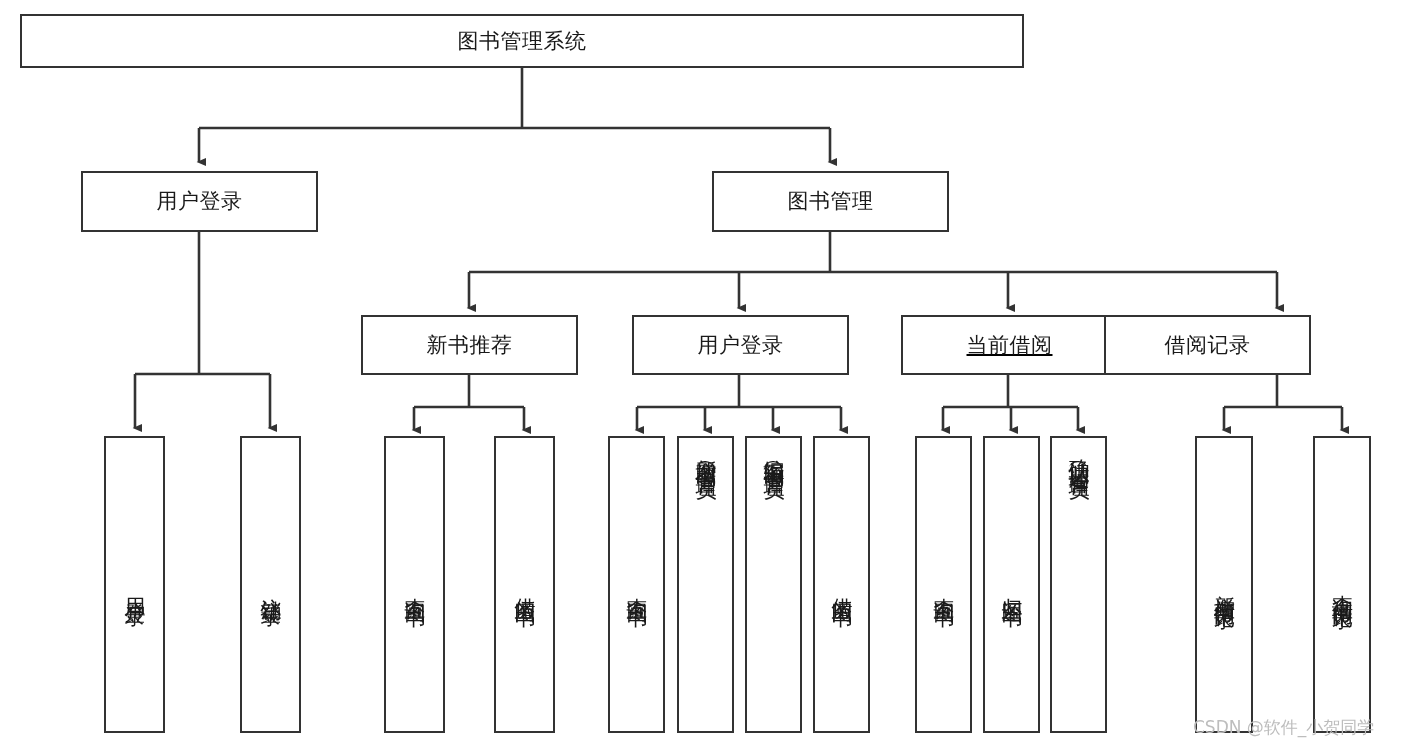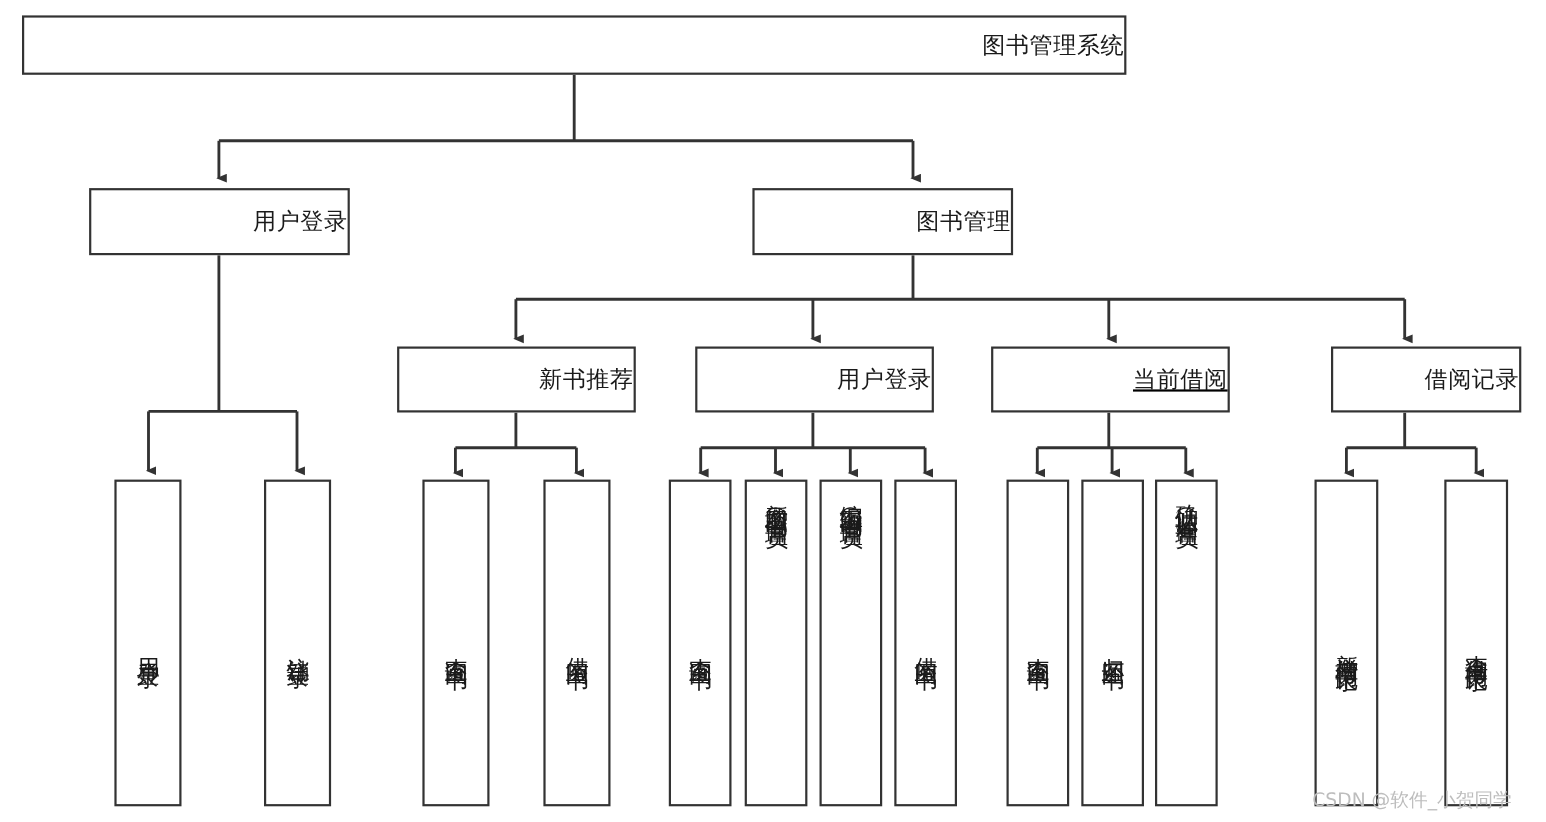--- a/index.html
+++ b/index.html
@@ -25,21 +25,21 @@
     width: 1405px;
     height: 747px;
   }
   .node-box {
     position: absolute;
     box-sizing: border-box;
     background: #ffffff;
     border: 2.5px solid #333333;
     display: flex;
     align-items: center;
-    justify-content: flex-end;
+    justify-content: center;
     text-align: center;
   }
   .node-label {
     color: #1a1a1a;
     letter-spacing: 0.5px;
     line-height: 1.18;
   }
   .node-box.horizontal .node-label {
     font-size: 21px;
     writing-mode: horizontal-tb;
@@ -125,34 +125,34 @@
     </g>
   </svg>
 
   <div class="node-box horizontal" style="left:20px; top:14px; width:1004px; height:54px;">
     <span class="node-label">图书管理系统</span>
   </div>
 
   <div class="node-box horizontal" style="left:81px; top:171px; width:237px; height:61px;">
     <span class="node-label">用户登录</span>
   </div>
-  <div class="node-box horizontal" style="left:684px; top:171px; width:237px; height:61px;">
+  <div class="node-box horizontal" style="left:712px; top:171px; width:237px; height:61px;">
     <span class="node-label">图书管理</span>
   </div>
 
   <div class="node-box horizontal" style="left:361px; top:315px; width:217px; height:60px;">
     <span class="node-label">新书推荐</span>
   </div>
   <div class="node-box horizontal" style="left:632px; top:315px; width:217px; height:60px;">
     <span class="node-label">用户登录</span>
   </div>
   <div class="node-box horizontal" style="left:901px; top:315px; width:217px; height:60px;text-decoration:underline;">
     <span class="node-label">当前借阅</span>
   </div>
-  <div class="node-box horizontal" style="left:1210px; top:315px; width:173px; height:60px;">
+  <div class="node-box horizontal" style="left:1104px; top:315px; width:207px; height:60px;">
     <span class="node-label">借阅记录</span>
   </div>
 
   <div class="node-box vertical centered" style="left:104px; top:436px; width:61px; height:297px;">
     <span class="node-label">用户登录</span>
   </div>
   <div class="node-box vertical centered" style="left:240px; top:436px; width:61px; height:297px;">
     <span class="node-label">注销登录</span>
   </div>
 

